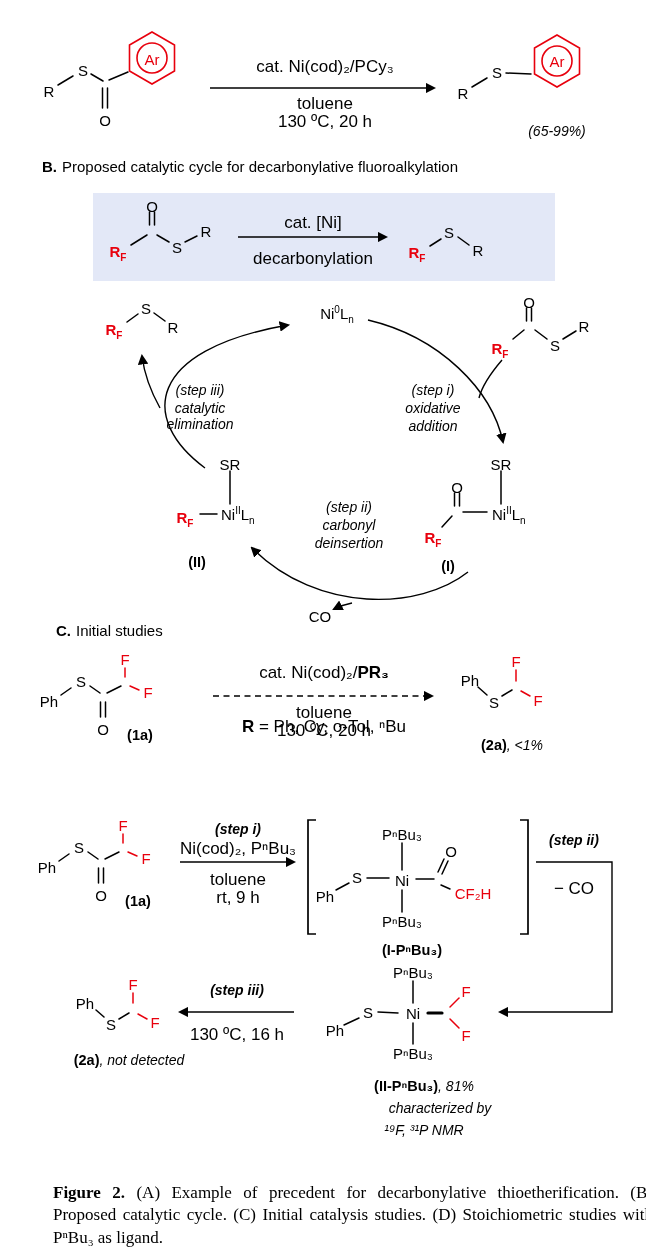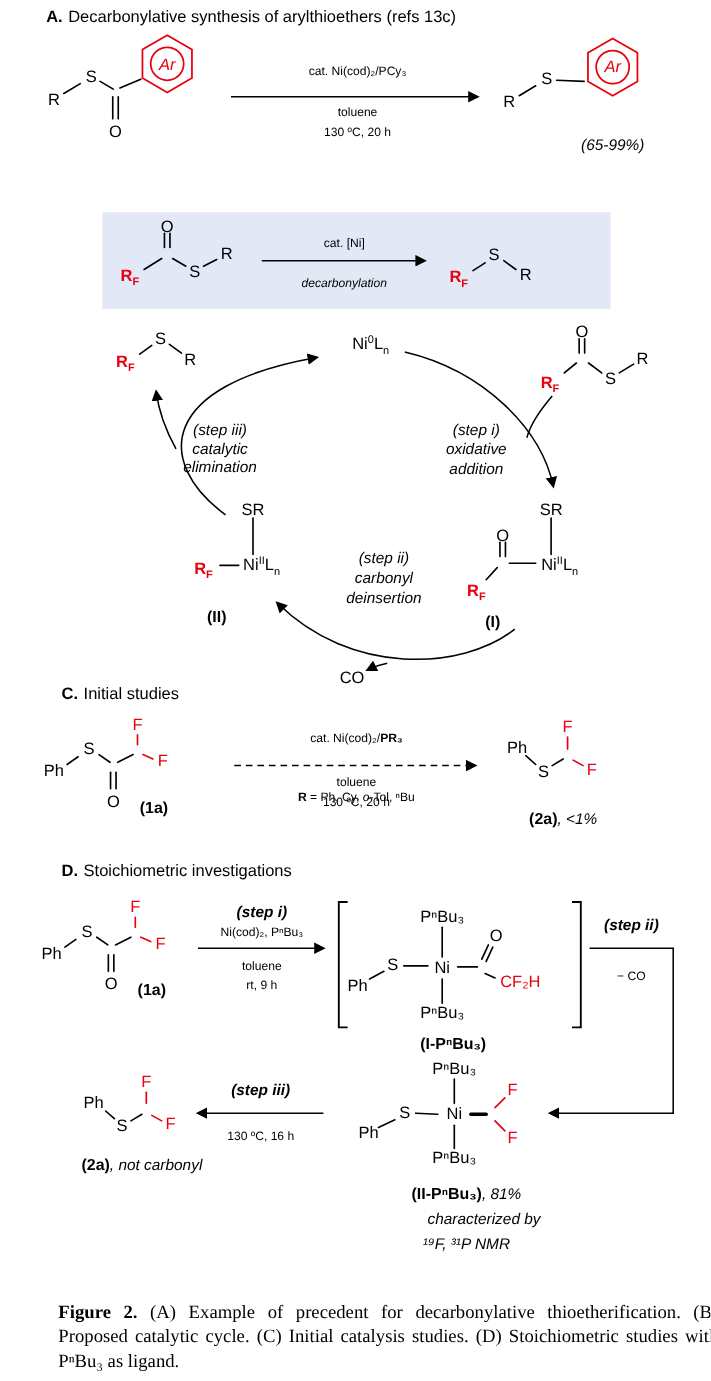--- a/index.html
+++ b/index.html
@@ -6,22 +6,22 @@
   :root{--red:#e8000d;--box-bg:#e3e8f7;--text:#000;}
   .page{position:relative;width:646px;height:1255px;background:#fff;color:var(--text);
         font-family:"Liberation Sans","DejaVu Sans",sans-serif;overflow:hidden;}
   .t{position:absolute;transform:translate(-50%,-50%);white-space:nowrap;line-height:1;}
   .tl{position:absolute;transform:translateY(-50%);white-space:nowrap;line-height:1;}
   .head{position:absolute;font-size:15px;white-space:nowrap;}
   .head b{margin-right:5px;}
   .atom{font-size:15px;}
   .red{color:var(--red);}
   .b{font-weight:bold;}
-  .i{font-style:italic;}
-  .cond{font-size:11px;}
+  .i{}
+  .cond{font-size:17px;}
   .step{font-size:14px;font-style:italic;}
   .stepb{font-size:14px;font-style:italic;font-weight:bold;}
   .lbl{font-size:14.5px;font-weight:bold;}
   .note{font-size:14px;font-style:italic;}
   sub,sup{line-height:0;}
   .atom sub,.atom sup{font-size:10px;}
   .box{position:absolute;background:var(--box-bg);}
   .caption{position:absolute;font-family:"Liberation Serif","DejaVu Serif",serif;
            font-size:17px;line-height:1.32;text-align:justify;margin-left:29px;}
   svg.geom{position:absolute;left:0;top:0;}
@@ -164,35 +164,35 @@
     </g>
     <line class="arrow" x1="294" y1="1012" x2="180" y2="1012" marker-end="url(#ah)"></line>
     <g>
       <line class="bond" x1="96" y1="1010" x2="104" y2="1017"></line>
       <line class="bond" x1="119" y1="1019" x2="129" y2="1013"></line>
       <line class="rbond" x1="133" y1="1003" x2="133" y2="993"></line>
       <line class="rbond" x1="138" y1="1014" x2="147" y2="1019"></line>
     </g>
   </svg>
 
-  <div class="head" style="left:42px;top:7px">
-    <b>A.</b><span>Decarbonylative synthesis of arylthioethers (refs 13c)</span>
-  </div>
   <div class="t atom" style="left:49px;top:91px">R</div>
   <div class="t atom" style="left:83px;top:70px">S</div>
   <div class="t atom" style="left:105px;top:120px">O</div>
   <div class="t atom red i" style="left:152px;top:59px">Ar</div>
   <div class="t cond" style="left:325px;top:66px">cat. Ni(cod)₂/PCy₃</div>
   <div class="t cond" style="left:325px;top:103px">toluene</div>
   <div class="t cond" style="left:325px;top:121px">130 ºC, 20 h</div>
   <div class="t atom" style="left:463px;top:93px">R</div>
   <div class="t atom" style="left:497px;top:72px">S</div>
   <div class="t atom red i" style="left:557px;top:61px">Ar</div>
   <div class="t note" style="left:557px;top:131px">(65-99%)</div>
 
+  <div class="head" style="left:42px;top:158px">
+    <b>B.</b><span>Proposed catalytic cycle for decarbonylative fluoroalkylation</span>
+  </div>
 
   <div class="t atom" style="left:152px;top:206px">O</div>
   <div class="t atom red b" style="left:118px;top:251px"><span>R</span><sub>F</sub></div>
   <div class="t atom" style="left:177px;top:247px">S</div>
   <div class="t atom" style="left:206px;top:231px">R</div>
   <div class="t cond" style="left:313px;top:222px">cat. [Ni]</div>
   <div class="t cond i" style="left:313px;top:258px">decarbonylation</div>
   <div class="t atom red b" style="left:417px;top:252px"><span>R</span><sub>F</sub></div>
   <div class="t atom" style="left:449px;top:232px">S</div>
   <div class="t atom" style="left:478px;top:250px">R</div>
@@ -242,23 +242,20 @@
   <div class="t cond" style="left:324px;top:672px"><span>cat. Ni(cod)₂/</span><b>PR₃</b></div>
   <div class="t cond" style="left:324px;top:712px">toluene</div>
   <div class="t cond" style="left:324px;top:730px">130 ºC, 20 h</div>
   <div class="t atom" style="left:470px;top:680px">Ph</div>
   <div class="t atom" style="left:494px;top:702px">S</div>
   <div class="t atom red" style="left:516px;top:661px">F</div>
   <div class="t atom red" style="left:538px;top:700px">F</div>
   <div class="t" style="left:512px;top:745px"><span class="lbl">(2a)</span><span class="note">, &lt;1%</span></div>
   <div class="t cond" style="left:324px;top:726px"><b>R</b><span> = Ph, Cy, </span><span class="i">o</span><span>-Tol, ⁿBu</span></div>
 
-  <div class="head" style="left:56px;top:783px">
-    <b>D.</b><span>Stoichiometric investigations</span>
-  </div>
   <div class="t atom" style="left:47px;top:867px">Ph</div>
   <div class="t atom" style="left:79px;top:847px">S</div>
   <div class="t atom" style="left:101px;top:895px">O</div>
   <div class="t atom red" style="left:123px;top:825px">F</div>
   <div class="t atom red" style="left:146px;top:858px">F</div>
   <div class="t lbl" style="left:138px;top:901px">(1a)</div>
 
   <div class="t stepb" style="left:238px;top:829px">(step i)</div>
   <div class="t cond" style="left:238px;top:848px">Ni(cod)₂, PⁿBu₃</div>
   <div class="t cond" style="left:238px;top:879px">toluene</div>
@@ -287,19 +284,19 @@
   <div class="t note" style="left:440px;top:1108px">characterized by</div>
   <div class="t note" style="left:424px;top:1130px">¹⁹F, ³¹P NMR</div>
 
   <div class="t stepb" style="left:237px;top:990px">(step iii)</div>
   <div class="t cond" style="left:237px;top:1034px">130 ºC, 16 h</div>
 
   <div class="t atom" style="left:85px;top:1003px">Ph</div>
   <div class="t atom" style="left:111px;top:1024px">S</div>
   <div class="t atom red" style="left:133px;top:984px">F</div>
   <div class="t atom red" style="left:155px;top:1022px">F</div>
-  <div class="t" style="left:129px;top:1060px"><span class="lbl">(2a)</span><span class="note">, not carbonyl</span></div>
+  <div class="t" style="left:129px;top:1060px"><span class="lbl">(2a)</span><span class="note">, not detected</span></div>
 
   <div class="caption" style="left:24px;top:1182px;width:600px">
     <b>Figure 2.</b><span> (A) Example of precedent for decarbonylative thioetherification. (B) Proposed catalytic cycle. (C) Initial catalysis studies. (D) Stoichiometric studies with PⁿBu₃ as ligand.</span>
   </div>
 
 </div>
 
 </body></html>

